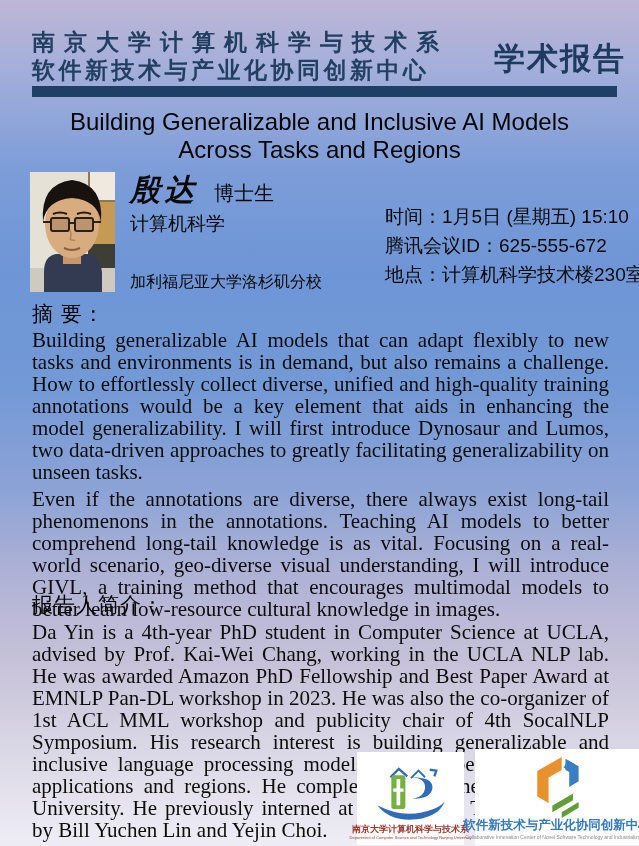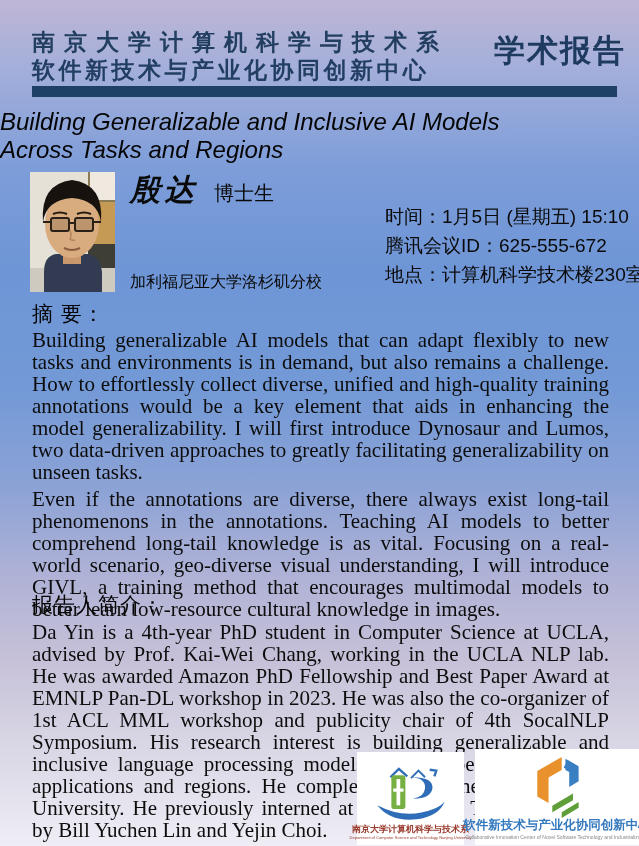--- a/index.html
+++ b/index.html
@@ -13,25 +13,25 @@
       #beb6d6 0%, #a4afda 8%, #7d9dd9 20%, #6e95d6 32%,
       #7399d6 46%, #8da3d6 58%, #afb2d6 68%, #c6c1d8 78%,
       #d9d6e5 88%, #efedf5 100%);
     padding-left:9px;
   }
   .abs{position:absolute;}
 
   
   .org-line1{left:32px;top:28px;font-size:23px;font-weight:bold;color:#223f62;letter-spacing:9px;line-height:28px;white-space:nowrap;}
   .org-line2{left:32px;top:56px;font-size:23px;font-weight:bold;color:#223f62;letter-spacing:3.5px;line-height:28px;white-space:nowrap;}
-  .badge{right:22px;top:30px;font-size:31px;font-weight:bold;color:#1e3a5e;letter-spacing:2px;white-space:nowrap;}
+  .badge{right:22px;top:38px;font-size:31px;font-weight:bold;color:#1e3a5e;letter-spacing:2px;white-space:nowrap;}
   .rule{left:32px;top:86px;width:585px;height:11px;background:#1e3f66;}
 
   
-  .title{left:0;top:108px;width:639px;color:#050505;font-size:24px;line-height:28px;font-style:italic;}
+  .title{left:0;top:108px;width:639px;text-align:center;color:#050505;font-size:24px;line-height:28px;}
 
   
   .photo{left:30px;top:172px;width:85px;height:120px;}
   .name-row{left:130px;top:170px;display:flex;align-items:baseline;gap:16px;}
   .name{font-family:Liberation Sans, sans-serif;font-style:italic;font-size:30px;font-weight:600;color:#0a0a0a;letter-spacing:4px;text-align:right;}
   .degree{font-size:20px;color:#0a0a0a;}
   .dept{left:130px;top:211px;font-size:19px;color:#0a0a0a;}
   .affil{left:130px;top:272px;font-size:16px;color:#0a0a0a;}
   .meeting{left:385px;top:202px;font-size:19px;line-height:29px;color:#0a0a0a;white-space:nowrap;}
 
@@ -90,20 +90,21 @@
     <path d="M23,42 q7,-3 14,0" stroke="#241a10" stroke-width="2" fill="none"></path>
     <path d="M47,42 q7,-3 14,0" stroke="#241a10" stroke-width="2" fill="none"></path>
     <path d="M40,58 q2,6 0,9 q2,2 5,1" stroke="#b5835c" stroke-width="1.5" fill="none"></path>
     <path d="M34,76 q8,4 16,0" stroke="#8c5a3c" stroke-width="2" fill="none"></path>
   </svg>
 
   <div class="abs name-row">
     <span class="name">殷达</span>
     <span class="degree">博士生</span>
   </div>
+  <div class="abs dept">计算机科学</div>
   <div class="abs affil">加利福尼亚大学洛杉矶分校</div>
 
   <div class="abs meeting">
     <div>时间：1月5日 (星期五) 15:10</div>
     <div>腾讯会议ID：625-555-672</div>
     <div>地点：计算机科学技术楼230室</div>
   </div>
 
   <div class="abs sec-heading abstract-heading">摘 要：</div>
   <div class="abs abstract-body">

